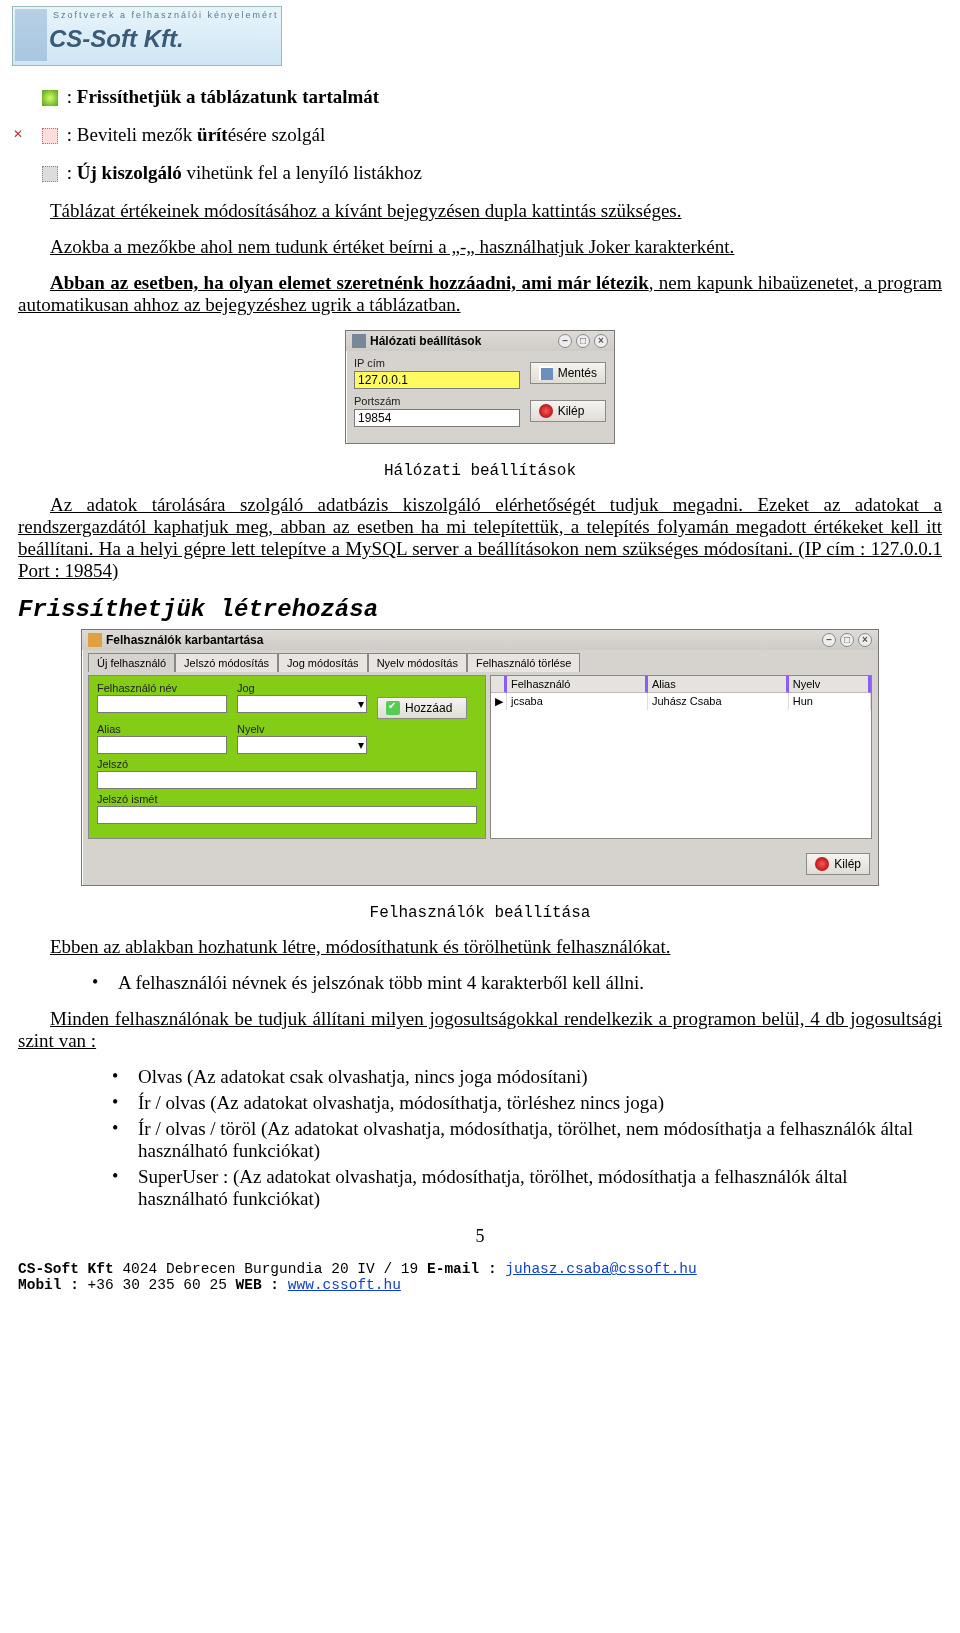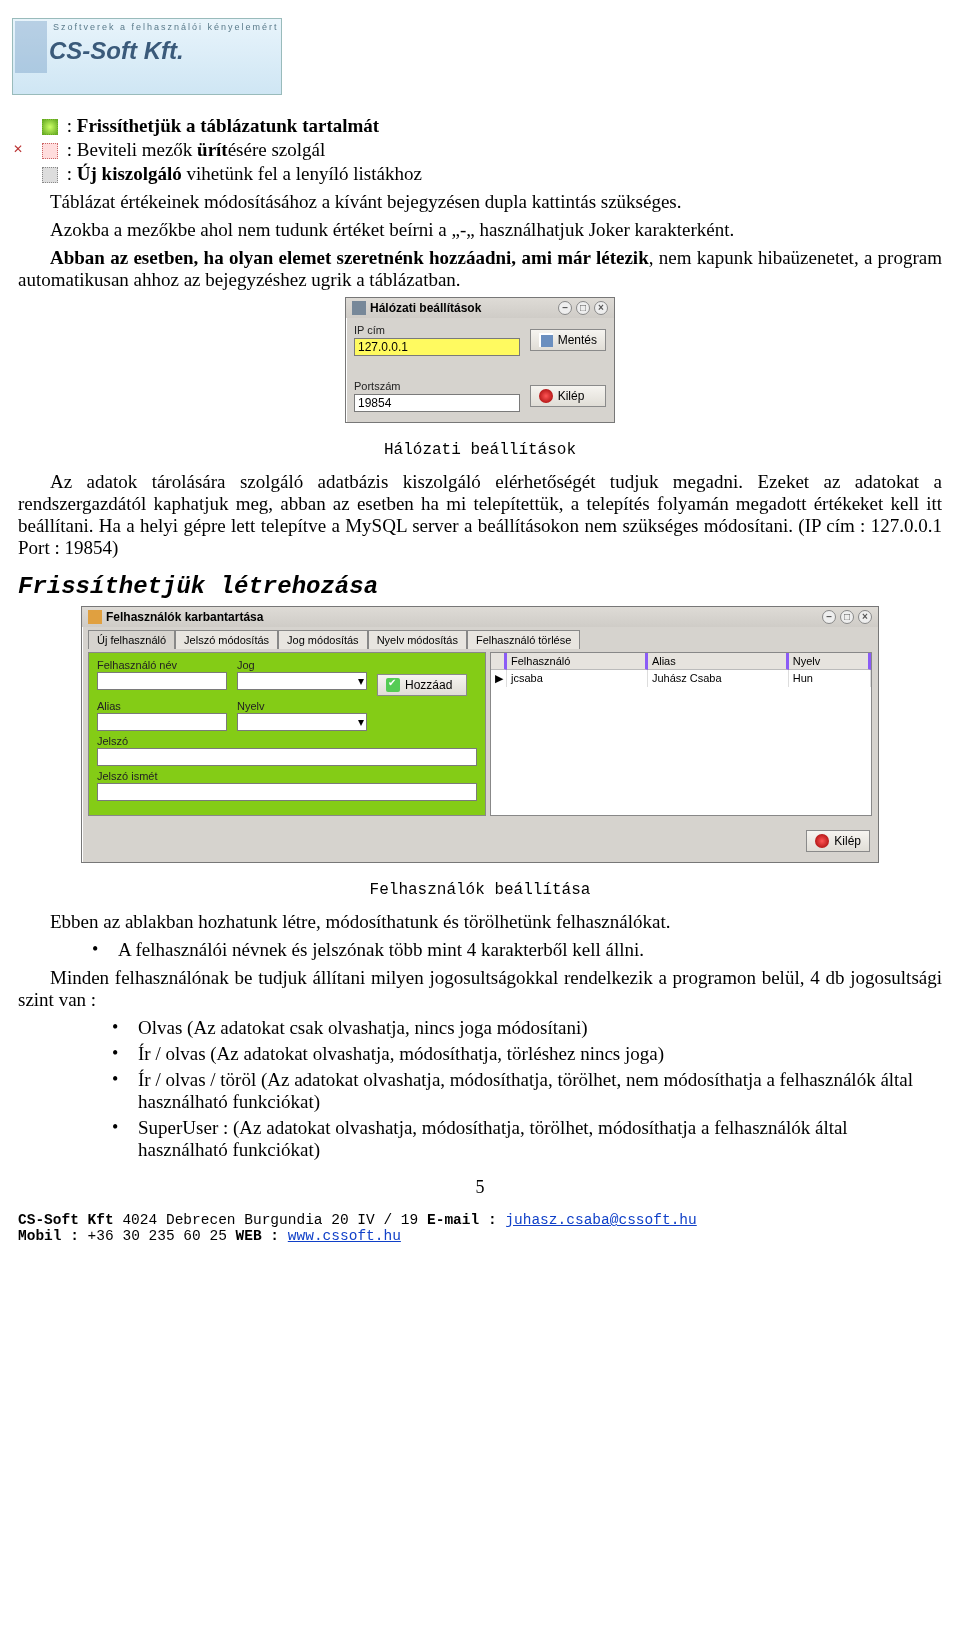--- a/index.html
+++ b/index.html
@@ -9,56 +9,56 @@
     background: #fff;
     font-family: Georgia, 'Times New Roman', serif;
     font-size: 19px;
     color: #000;
     width: 960px;
   }
   .page {
     padding: 0 18px 20px 18px;
   }
   .logo {
-    margin: 18px 0 20px -6px;
+    margin: 6px 0 20px -6px;
     width: 270px;
-    height: 77px;
+    height: 60px;
     background: linear-gradient(#e8f4fb,#cfe6f4);
     border: 1px solid #9bb;
     position: relative;
     font-family: Verdana, Arial, sans-serif;
   }
   .logo .tag {
     position: absolute; top: 3px; left: 40px;
     font-size: 9px; letter-spacing: 2px; color: #5a7a8a;
   }
   .logo .brand {
     position: absolute; top: 18px; left: 36px;
     font-size: 24px; font-weight: 700; font-style: italic;
     color: #3a5a7a;
   }
   .logo .ico {
     position: absolute; left: 2px; top: 2px; width: 32px; height: 52px;
     background: #5f8dbb;
     opacity: .35;
   }
   .intro-list { margin-left: 28px; }
-  .intro-list .row { margin: 2px 0; text-indent: -32px; padding-left: 28px; }
+  .intro-list .row { margin: 16px 0; text-indent: -32px; padding-left: 28px; }
   .intro-list .ico {
     display: inline-block; width: 16px; height: 16px;
     vertical-align: -3px; margin-right: 4px;
     border: 1px dotted #888; background:#eef;
   }
   .intro-list .ico.refresh { background: radial-gradient(circle,#cf6,#6a2); border-color:#6a2;}
   .intro-list .ico.clear   { background: #fdd; border-color:#c66; position:relative;}
   .intro-list .ico.clear::before{content:"✕";position:absolute;left:2px;top:-2px;font-size:12px;color:#b33;}
   .intro-list .ico.more    { background: #ddd; }
   .intro-list .ico.more::before{content:"…";position:absolute;font-size:10px;margin-left:2px;}
   .b { font-weight: 700; }
-  .para { margin: 6px 0; text-align: justify; }
+  .para { margin: 14px 0; text-align: justify; text-decoration: underline; }
   .indent-para { text-indent: 32px; }
   h2.sect {
     font-family: "Courier New", monospace;
     font-style: italic;
     font-weight: 700;
     font-size: 24px;
     margin: 14px 0 6px 0;
   }
   .caption {
     font-family: "Courier New", monospace;
@@ -101,21 +101,21 @@
     height:22px; padding:0 8px; font-size:12px;
     display:inline-flex; align-items:center; gap:5px;
   }
   .wnbtn .ic { width:14px; height:14px; display:inline-block; }
   .ic.save { background:#6b8fbf; box-shadow: inset 2px 2px 0 #fff;}
   .ic.exit { background: radial-gradient(circle,#f55,#900); border-radius:50%; }
   .ic.add  { background:#5c5; border-radius:2px; position:relative;}
   .ic.add::before{content:"✔";position:absolute;left:2px;top:-1px;color:#fff;font-size:10px;}
   
   .win.net { width:270px; }
-  .net-body { padding:6px 8px 10px 8px; display:grid; grid-template-columns: 1fr auto; gap:24px 10px; align-items:center;}
+  .net-body { padding:6px 8px 16px 8px; display:grid; grid-template-columns: 1fr auto; gap:6px 10px; align-items:center;}
   .net-body .col { display:flex; flex-direction:column; gap:2px;}
   .net-body .fld { width:100%; }
   
   .win.users { width: 798px; }
   .users .titlebar .tbicon{ background:#e0a040;}
   .menubar { padding: 2px 8px; font-size:11px; }
   .menubar span { text-decoration: underline; text-decoration-color:#777; }
   .tabs { display:flex; margin:2px 6px 0 6px; gap:0; }
   .tab {
     border:1px solid #888; border-bottom:none;

